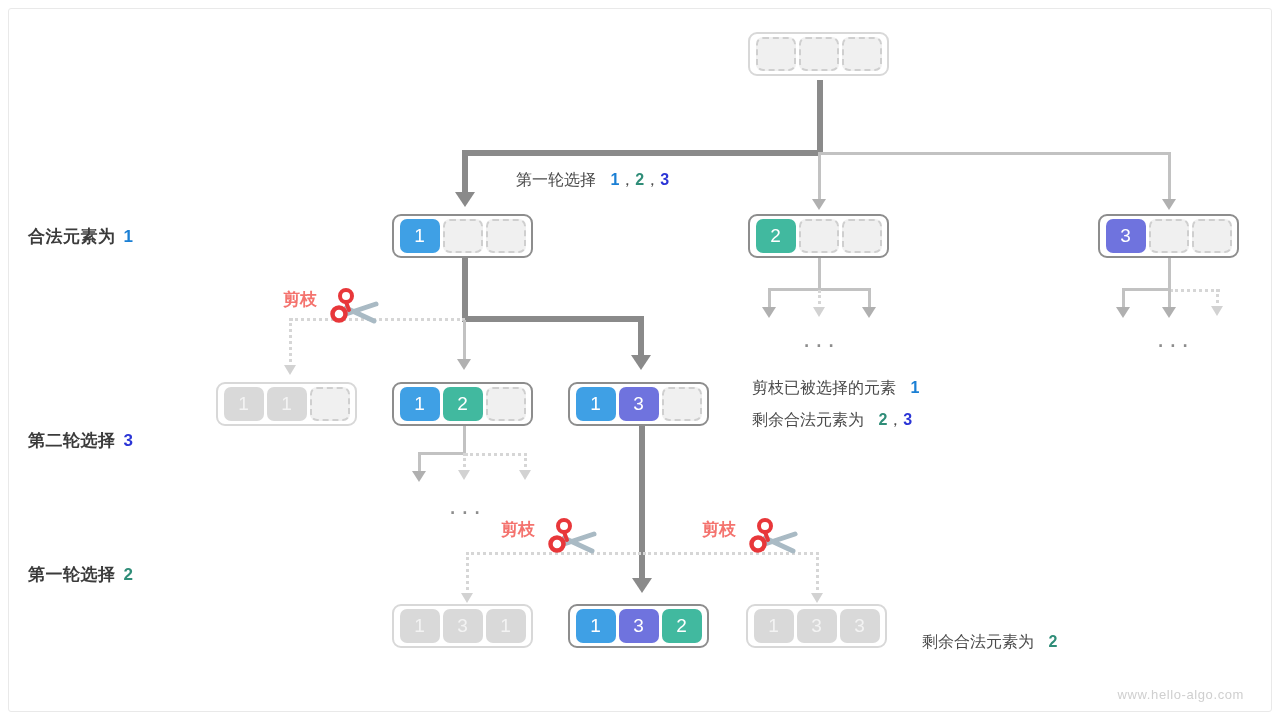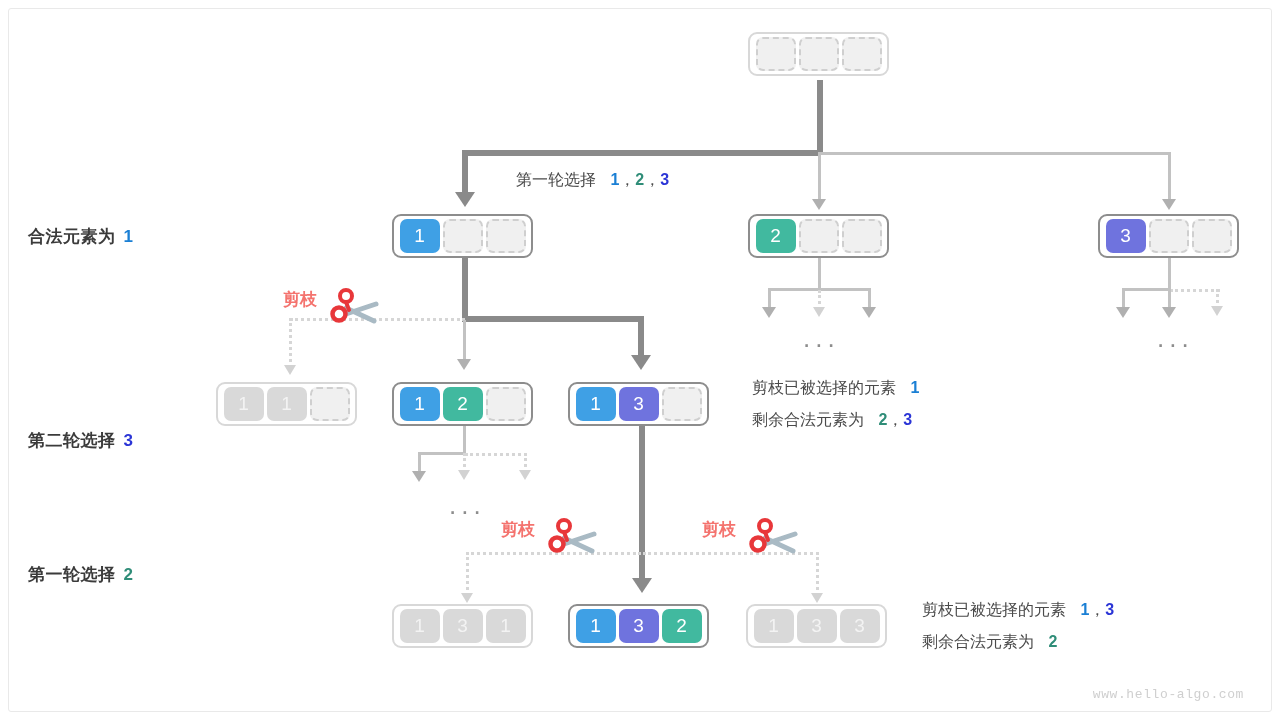--- a/index.html
+++ b/index.html
@@ -70,21 +70,21 @@
 
   
   .prune-label{
     position:absolute;font-size:17px;font-weight:bold;color:#f4736e;white-space:nowrap;
   }
   .scissors{position:absolute;width:52px;height:44px;}
 
   
   .watermark{
     position:absolute;right:36px;bottom:18px;
-    font-family:Liberation Mono, monospace;
+    font-family:Liberation Sans, sans-serif;
     font-size:13px;color:#cfcfcf;letter-spacing:.6px;
   }
 </style>
 </head>
 <body>
 
 <div id="stage">
   <div id="frame"></div>
 
   <div class="row-label" style="left:28px;top:225px;">
@@ -228,24 +228,20 @@
 
   <div class="anno" style="left:752px;top:378px;">
     <span>剪枝已被选择的元素</span>
     <span class="num c-blue" style="margin-left:10px;">1</span>
   </div>
   <div class="anno" style="left:752px;top:410px;">
     <span>剩余合法元素为</span>
     <span class="num c-teal" style="margin-left:10px;">2</span><span>，</span><span class="num c-purple">3</span>
   </div>
 
-  <div class="anno" style="left:922px;top:600px;">
-    <span>剪枝已被选择的元素</span>
-    <span class="num c-blue" style="margin-left:10px;">1</span><span>，</span><span class="num c-purple">3</span>
-  </div>
   <div class="anno" style="left:922px;top:632px;">
     <span>剩余合法元素为</span>
     <span class="num c-teal" style="margin-left:10px;">2</span>
   </div>
 
   <div class="prune-label" style="left:283px;top:288px;">剪枝</div>
   <div class="scissors" style="left:330px;top:288px;">
     <svg width="52" height="44" viewBox="0 0 52 44">
       <line x1="16" y1="26" x2="46" y2="16" stroke="#a9bac4" stroke-width="5" stroke-linecap="round"></line>
       <line x1="16" y1="20" x2="44" y2="33" stroke="#a9bac4" stroke-width="5" stroke-linecap="round"></line>

